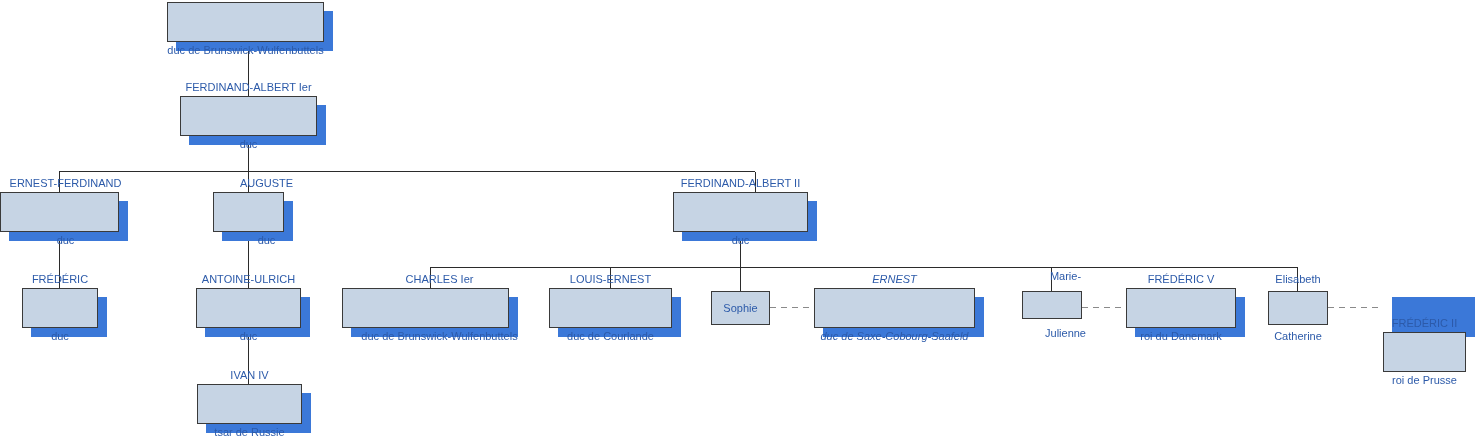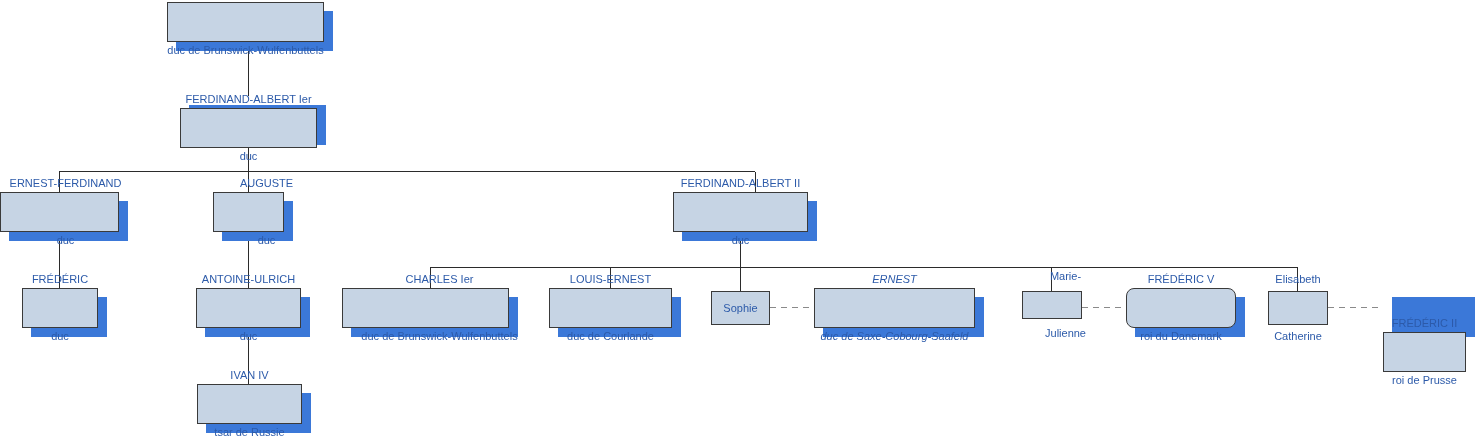--- a/index.html
+++ b/index.html
@@ -90,21 +90,21 @@
     </g>
   </svg>
 
   <div id="nodes">
       <div class="shadow" style="left: 176px; top: 11px; width: 157px; height: 40px;"></div>
       <div class="node" style="left: 167px; top: 2px; width: 157px; height: 40px;">
         <span class="l1">AUGUSTE II</span>
         <span class="l2">duc de Brunswick-Wulfenbuttels</span>
       </div>
       <div class="shadow" style="left: 189px; top: 105px; width: 137px; height: 40px;"></div>
-      <div class="node" style="left: 180px; top: 96px; width: 137px; height: 40px; margin-top: 12px;">
+      <div class="node" style="left: 180px; top: 96px; width: 137px; height: 40px;">
         <span class="l1">FERDINAND-ALBERT Ier</span>
         <span class="l2">duc</span>
       </div>
       <div class="shadow" style="left: 9px; top: 201px; width: 119px; height: 40px;"></div>
       <div class="node" style="left: 0px; top: 192px; width: 119px; height: 40px; padding-left: 12px;">
         <span class="l1">ERNEST-FERDINAND</span>
         <span class="l2">duc</span>
       </div>
       <div class="shadow" style="left: 222px; top: 201px; width: 71px; height: 40px;"></div>
       <div class="node" style="left: 213px; top: 192px; width: 71px; height: 40px; padding-left: 36px;">
@@ -142,21 +142,21 @@
       <div class="shadow" style="left: 823px; top: 297px; width: 161px; height: 40px;"></div>
       <div class="node" style="left: 814px; top: 288px; width: 161px; height: 40px; font-style: italic;">
         <span class="l1">ERNEST</span>
         <span class="l2">duc de Saxe-Cobourg-Saafeld</span>
       </div>
       <div class="node" style="left: 1022px; top: 291px; width: 60px; height: 28px; padding-left: 27px;">
         <span class="l1">Marie-</span>
         <span class="l2">Julienne</span>
       </div>
       <div class="shadow" style="left: 1135px; top: 297px; width: 110px; height: 40px;"></div>
-      <div class="node" style="left: 1126px; top: 288px; width: 110px; height: 40px; border-radius: 8px;">
+      <div class="node" style="left: 1126px; top: 288px; width: 110px; height: 40px;">
         <span class="l1">FRÉDÉRIC V</span>
         <span class="l2">roi du Danemark</span>
       </div>
       <div class="node" style="left: 1268px; top: 291px; width: 60px; height: 34px;">
         <span class="l1">Elisabeth</span>
         <span class="l2">Catherine</span>
       </div>
       <div class="shadow" style="left: 1392px; top: 297px; width: 83px; height: 40px;"></div>
       <div class="node" style="left: 1383px; top: 288px; width: 83px; height: 40px; margin-top: 44px;">
         <span class="l1">FRÉDÉRIC II</span>

